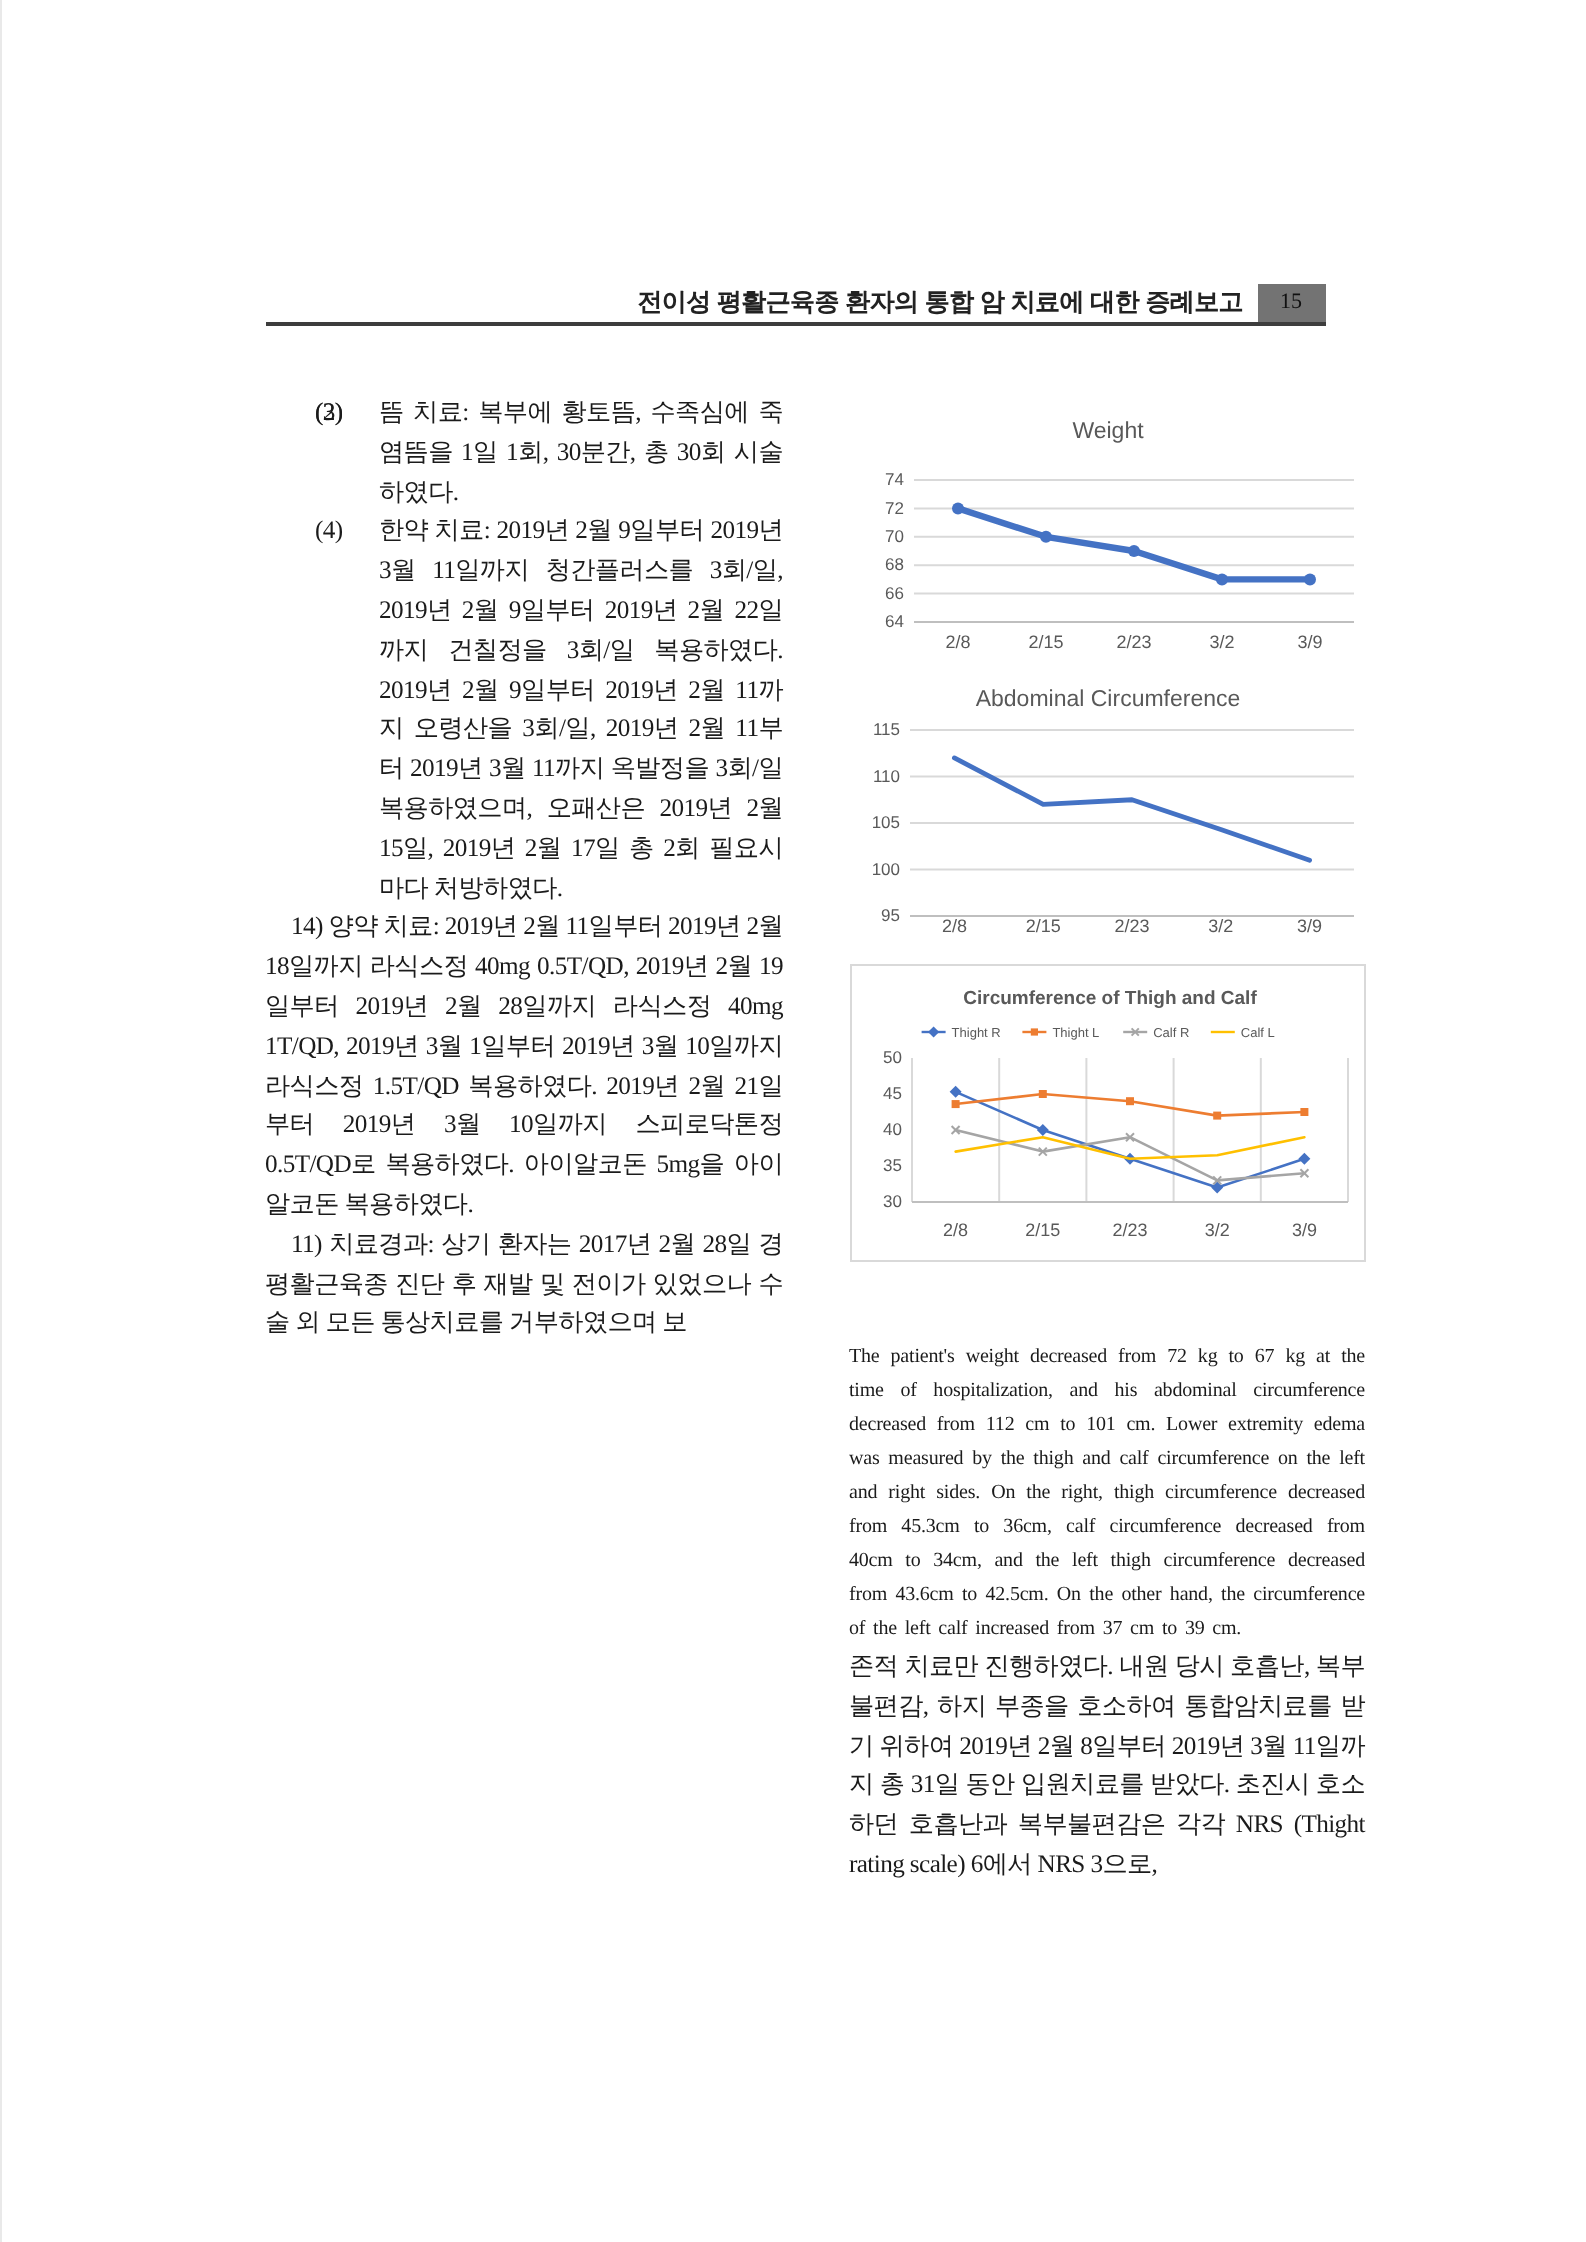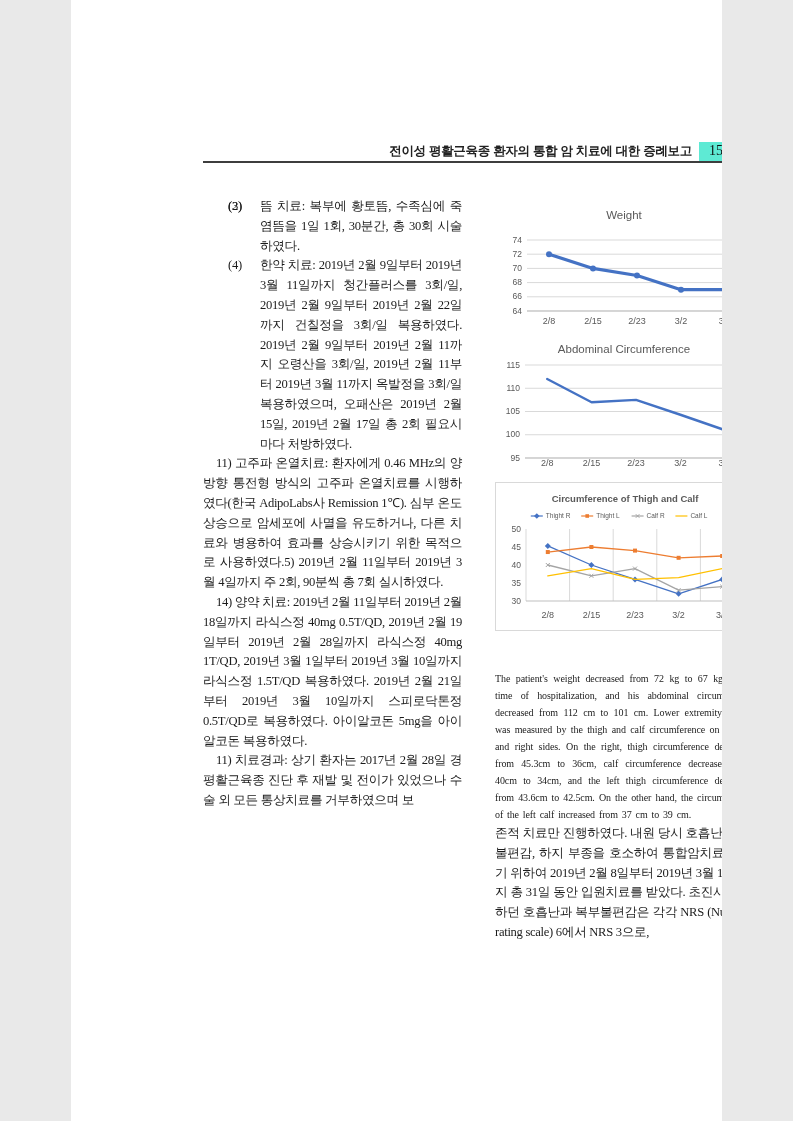--- a/index.html
+++ b/index.html
@@ -1,23 +1,23 @@
 <!DOCTYPE html>
 <html><head>
 <meta charset="utf-8">
 <style>
   html,body{margin:0;padding:0;background:#e9e9e9;}
-  .page{position:relative;width:651px;height:1121px;background:#ffffff;margin:0 auto;overflow:hidden;
+  .page{position:relative;width:792px;height:1121px;background:#ffffff;margin:0 auto;overflow:hidden;
         font-family:"Liberation Serif",serif;color:#1b1b1b;}
   
   .hdr{position:absolute;left:132px;top:141px;width:530px;height:20px;display:flex;align-items:center;
        justify-content:flex-end;gap:7px;}
   .hdr-title{font-family:"Liberation Sans",sans-serif;font-weight:bold;font-size:12.5px;color:#222;letter-spacing:-0.3px;}
-  .hdr-page{width:34px;height:19px;background:#5eead4;display:flex;align-items:center;justify-content:center;
-            font-size:14px;color:#111;}
+  .hdr-page{width:34px;height:19px;background:#737373;display:flex;align-items:center;justify-content:center;
+            font-size:11px;color:#111;}
   .hdr-rule{position:absolute;left:132px;top:161px;width:530px;height:2px;background:#3d3d3d;}
   
   .leftcol{position:absolute;left:132px;top:197px;width:259px;font-size:12.6px;line-height:19.8px;
            text-align:justify;letter-spacing:-0.3px;}
   .item-p{position:relative;padding-left:57px;}
   .item-p .lbl{position:absolute;left:25px;top:0;}
   .item-n{text-indent:13px;}
   
   .rblock{position:absolute;left:424px;width:258px;}
   .chart{line-height:0;}
@@ -48,23 +48,20 @@
 
   <div class="leftcol">
     <div class="item-p">
       <span class="lbl">(2)</span>
     </div>
     <div class="item-p">
       <span class="lbl">(3)</span><span>뜸 치료: 복부에 황토뜸, 수족심에 죽염뜸을 1일 1회, 30분간, 총 30회 시술하였다.</span>
     </div>
     <div class="item-p">
       <span class="lbl">(4)</span><span>한약 치료: 2019년 2월 9일부터 2019년 3월 11일까지 청간플러스를 3회/일, 2019년 2월 9일부터 2019년 2월 22일까지 건칠정을 3회/일 복용하였다. 2019년 2월 9일부터 2019년 2월 11까지 오령산을 3회/일, 2019년 2월 11부터 2019년 3월 11까지 옥발정을 3회/일 복용하였으며, 오패산은 2019년 2월 15일, 2019년 2월 17일 총 2회 필요시마다 처방하였다.</span>
-    </div>
-    <div class="item-n">
-      <span class="lbl2">11)</span> <span>고주파 온열치료: 환자에게 0.46 MHz의 양방향 통전형 방식의 고주파 온열치료를 시행하였다(한국 AdipoLabs사 Remission 1℃). 심부 온도 상승으로 암세포에 사멸을 유도하거나, 다른 치료와 병용하여 효과를 상승시키기 위한 목적으로 사용하였다.5) 2019년 2월 11일부터 2019년 3월 4일까지 주 2회, 90분씩 총 7회 실시하였다.</span>
     </div>
     <div class="item-n">
       <span class="lbl2">14)</span> <span>양약 치료: 2019년 2월 11일부터 2019년 2월 18일까지 라식스정 40mg 0.5T/QD, 2019년 2월 19일부터 2019년 2월 28일까지 라식스정 40mg 1T/QD, 2019년 3월 1일부터 2019년 3월 10일까지 라식스정 1.5T/QD 복용하였다. 2019년 2월 21일부터 2019년 3월 10일까지 스피로닥톤정 0.5T/QD로 복용하였다. 아이알코돈 5mg을 아이알코돈 복용하였다.</span>
     </div>
     <div class="item-n">
       <span class="lbl2">11)</span> <span>치료경과: 상기 환자는 2017년 2월 28일 경 평활근육종 진단 후 재발 및 전이가 있었으나 수술 외 모든 통상치료를 거부하였으며 보</span>
     </div>
   </div>
 
   <div class="rblock chart" id="chart-weight" style="top:198px;">
@@ -175,15 +172,15 @@
         <line x1="180.6" y1="109.19999999999999" x2="184.6" y2="105.19999999999999" stroke="#A5A5A5" stroke-width="1"></line>
         <line x1="224.20000000000002" y1="101.6" x2="228.20000000000002" y2="105.6" stroke="#A5A5A5" stroke-width="1"></line>
         <line x1="224.20000000000002" y1="105.6" x2="228.20000000000002" y2="101.6" stroke="#A5A5A5" stroke-width="1"></line>
         <polyline points="51.8,92.80000000000001 95.4,85.6 139,96.4 182.6,94.6 226.20000000000002,85.6" fill="none" stroke="#FFC000" stroke-width="1.3" stroke-linejoin="round" stroke-linecap="round"></polyline>
       </svg>
   </div>
 
 
   <div class="rblock fig-desc">The patient's weight decreased from 72 kg to 67 kg at the time of hospitalization, and his abdominal circumference decreased from 112 cm to 101 cm. Lower extremity edema was measured by the thigh and calf circumference on the left and right sides. On the right, thigh circumference decreased from 45.3cm to 36cm, calf circumference decreased from 40cm to 34cm, and the left thigh circumference decreased from 43.6cm to 42.5cm. On the other hand, the circumference of the left calf increased from 37 cm to 39 cm.</div>
 
-  <div class="rblock body-kr">존적 치료만 진행하였다. 내원 당시 호흡난, 복부불편감, 하지 부종을 호소하여 통합암치료를 받기 위하여 2019년 2월 8일부터 2019년 3월 11일까지 총 31일 동안 입원치료를 받았다. 초진시 호소하던 호흡난과 복부불편감은 각각 NRS (Numeral rating scale) 6에서 NRS 3으로,</div>
+  <div class="rblock body-kr">존적 치료만 진행하였다. 내원 당시 호흡난, 복부불편감, 하지 부종을 호소하여 통합암치료를 받기 위하여 2019년 2월 8일부터 2019년 3월 11일까지 총 31일 동안 입원치료를 받았다. 초진시 호소하던 호흡난과 복부불편감은 각각 NRS (Thight rating scale) 6에서 NRS 3으로,</div>
 
 </div>
 
 </body></html>

